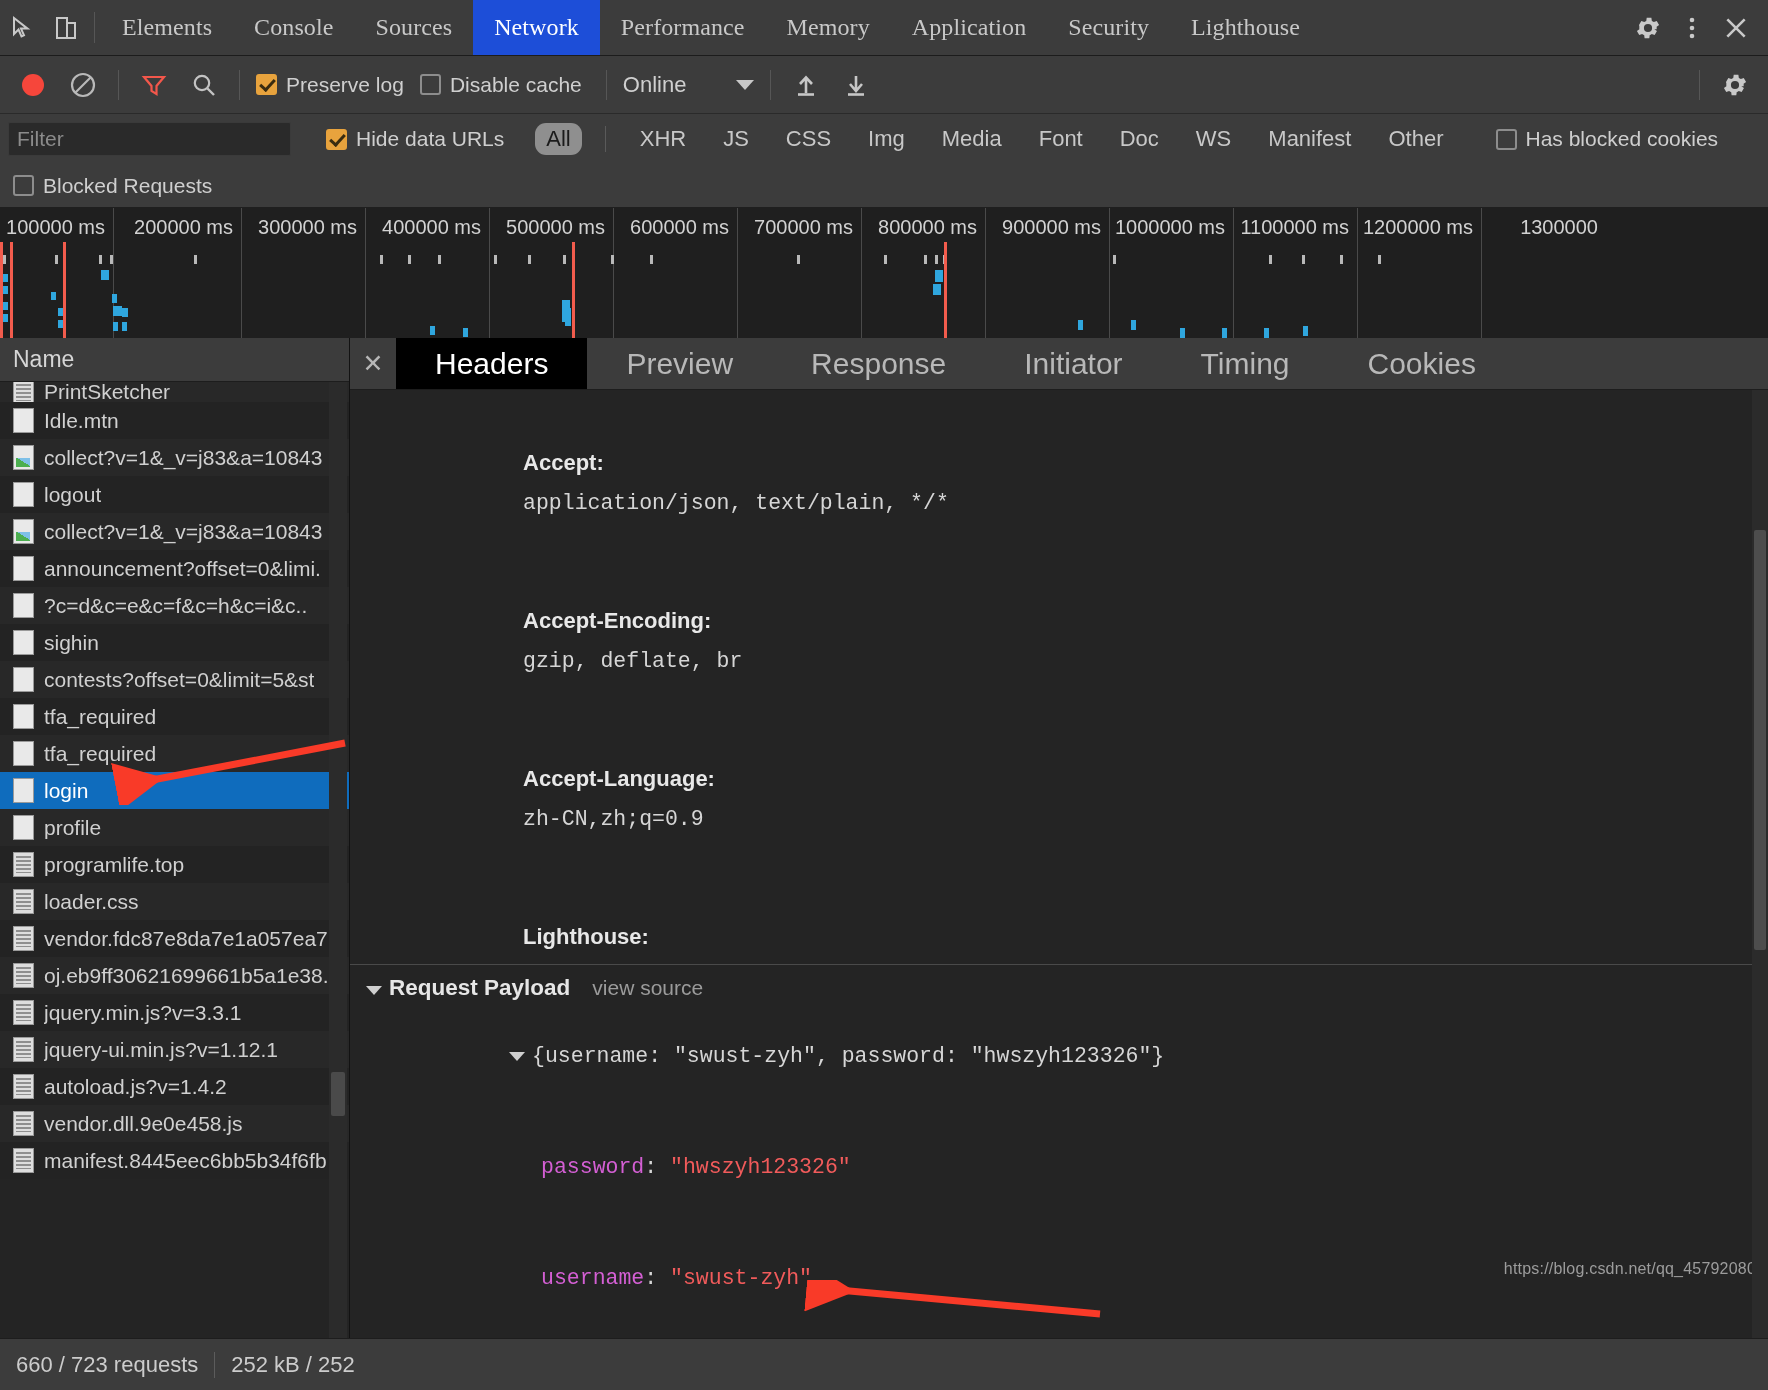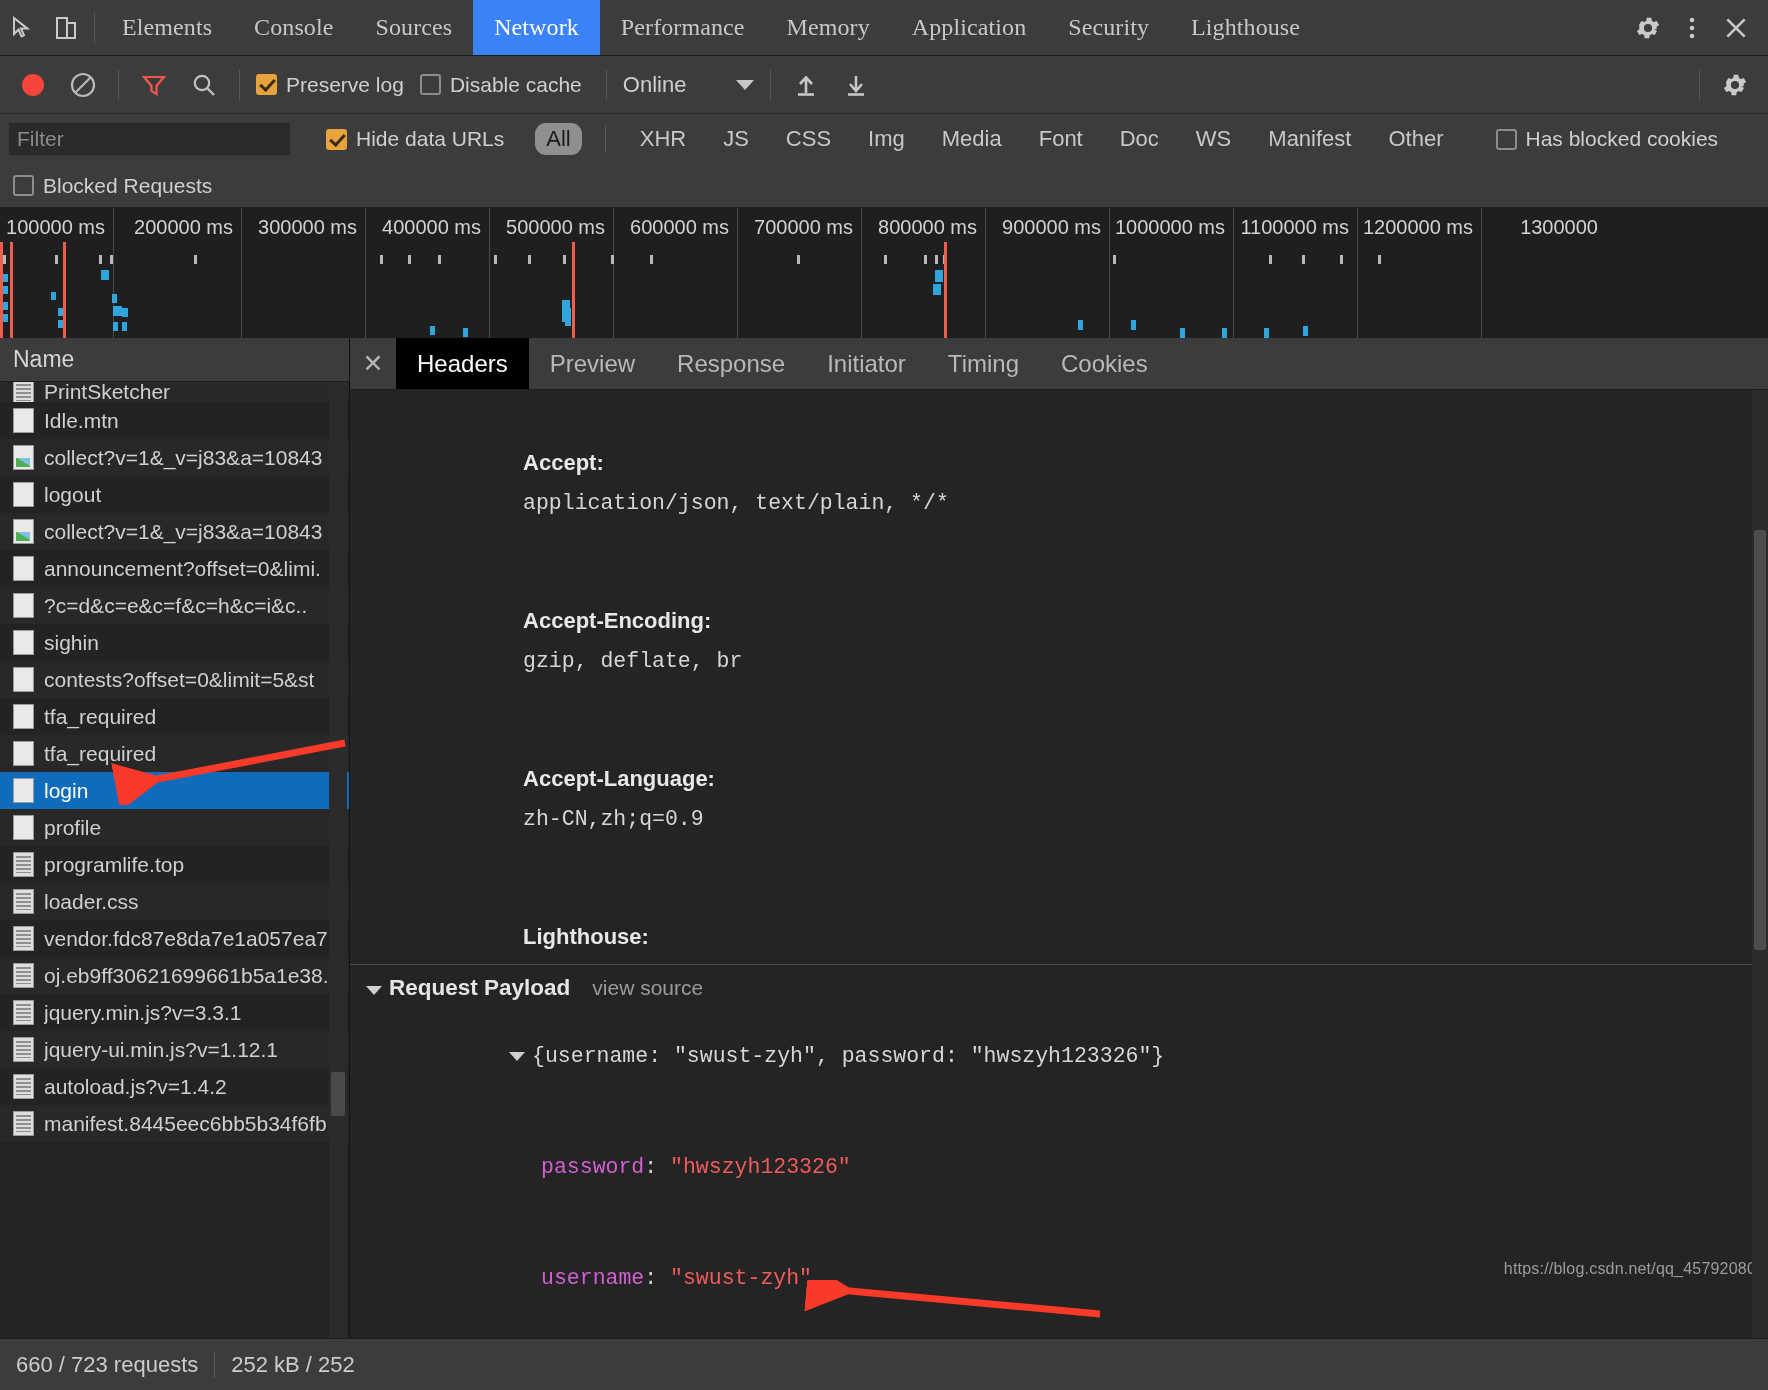--- a/index.html
+++ b/index.html
@@ -20,21 +20,21 @@
   .tb-icon {
     width: 44px; display: flex; align-items: center; justify-content: center;
     cursor: pointer;
   }
   .tb-icon svg { display: block; }
   .tb-sep { width: 1px; background: #565656; margin: 12px 6px; }
   .tab {
     display: flex; align-items: center; padding: 0 21px;
     color: #c8c8c8; font-size: 24px; letter-spacing: .1px; cursor: pointer;
   }
-  .tab.active { background: #3b82f6; color: #ffffff; }
+  .tab.active { background: #1d4ed8; color: #ffffff; }
   .tabstrip .spacer { flex: 1; }
   .tab-tools { display: flex; align-items: center; padding-right: 10px; }
 
   
   .toolbar {
     height: 58px; background: #3c3c3c; display: flex; align-items: center;
     padding-left: 8px; border-bottom: 1px solid #2a2a2a;
   }
   .tool-btn {
     width: 50px; height: 50px; display: flex; align-items: center; justify-content: center;
@@ -142,21 +142,21 @@
   .rightpane { flex: 1; background: #242424; display: flex; flex-direction: column; position: relative; }
   .detail-tabs {
     height: 52px; background: #3c3c3c; display: flex; align-items: stretch; flex: none;
     border-bottom: 1px solid #1d1d1d;
   }
   .dtab-close {
     width: 46px; display: flex; align-items: center; justify-content: center;
     color: #b7b7b7; font-size: 25px; cursor: pointer;
   }
   .dtab {
-    display: flex; align-items: center; padding: 0 21px; color: #b8b8b8; font-size: 24px;
+    display: flex; align-items: center; padding: 0 39px; color: #b8b8b8; font-size: 30px;
     cursor: pointer;
   }
   .dtab.active { background: #000; color: #fff; }
 
   .headers-scroll { flex: 1; overflow: hidden; position: relative; padding: 14px 0 0 0; }
   .hline {
     font-family: "Liberation Mono", monospace; font-size: 21.5px; color: #d6d6d6;
     padding: 0 0 0 44px; line-height: 39px; white-space: pre-wrap; word-break: break-all;
   }
   .hkey { color: #e8e8e8; font-family: "Liberation Sans", sans-serif; font-weight: bold; font-size: 22px; }
@@ -617,20 +617,26 @@
         <div class="reqrow">
           <span class="fico doc">
               <span class="pg"></span>
             </span>
           <span class="reqname">autoload.js?v=1.4.2</span>
         </div>
         <div class="reqrow">
           <span class="fico doc">
               <span class="pg"></span>
             </span>
+          <span class="reqname">vendor.dll.9e0e458.js</span>
+        </div>
+        <div class="reqrow">
+          <span class="fico doc">
+              <span class="pg"></span>
+            </span>
           <span class="reqname">manifest.8445eec6bb5b34f6fb</span>
         </div>
 
         <div class="lscroll">
           <div class="lthumb" style="top:690px;"></div>
         </div>
       </div>
     </div>
 
     <div class="rightpane">

